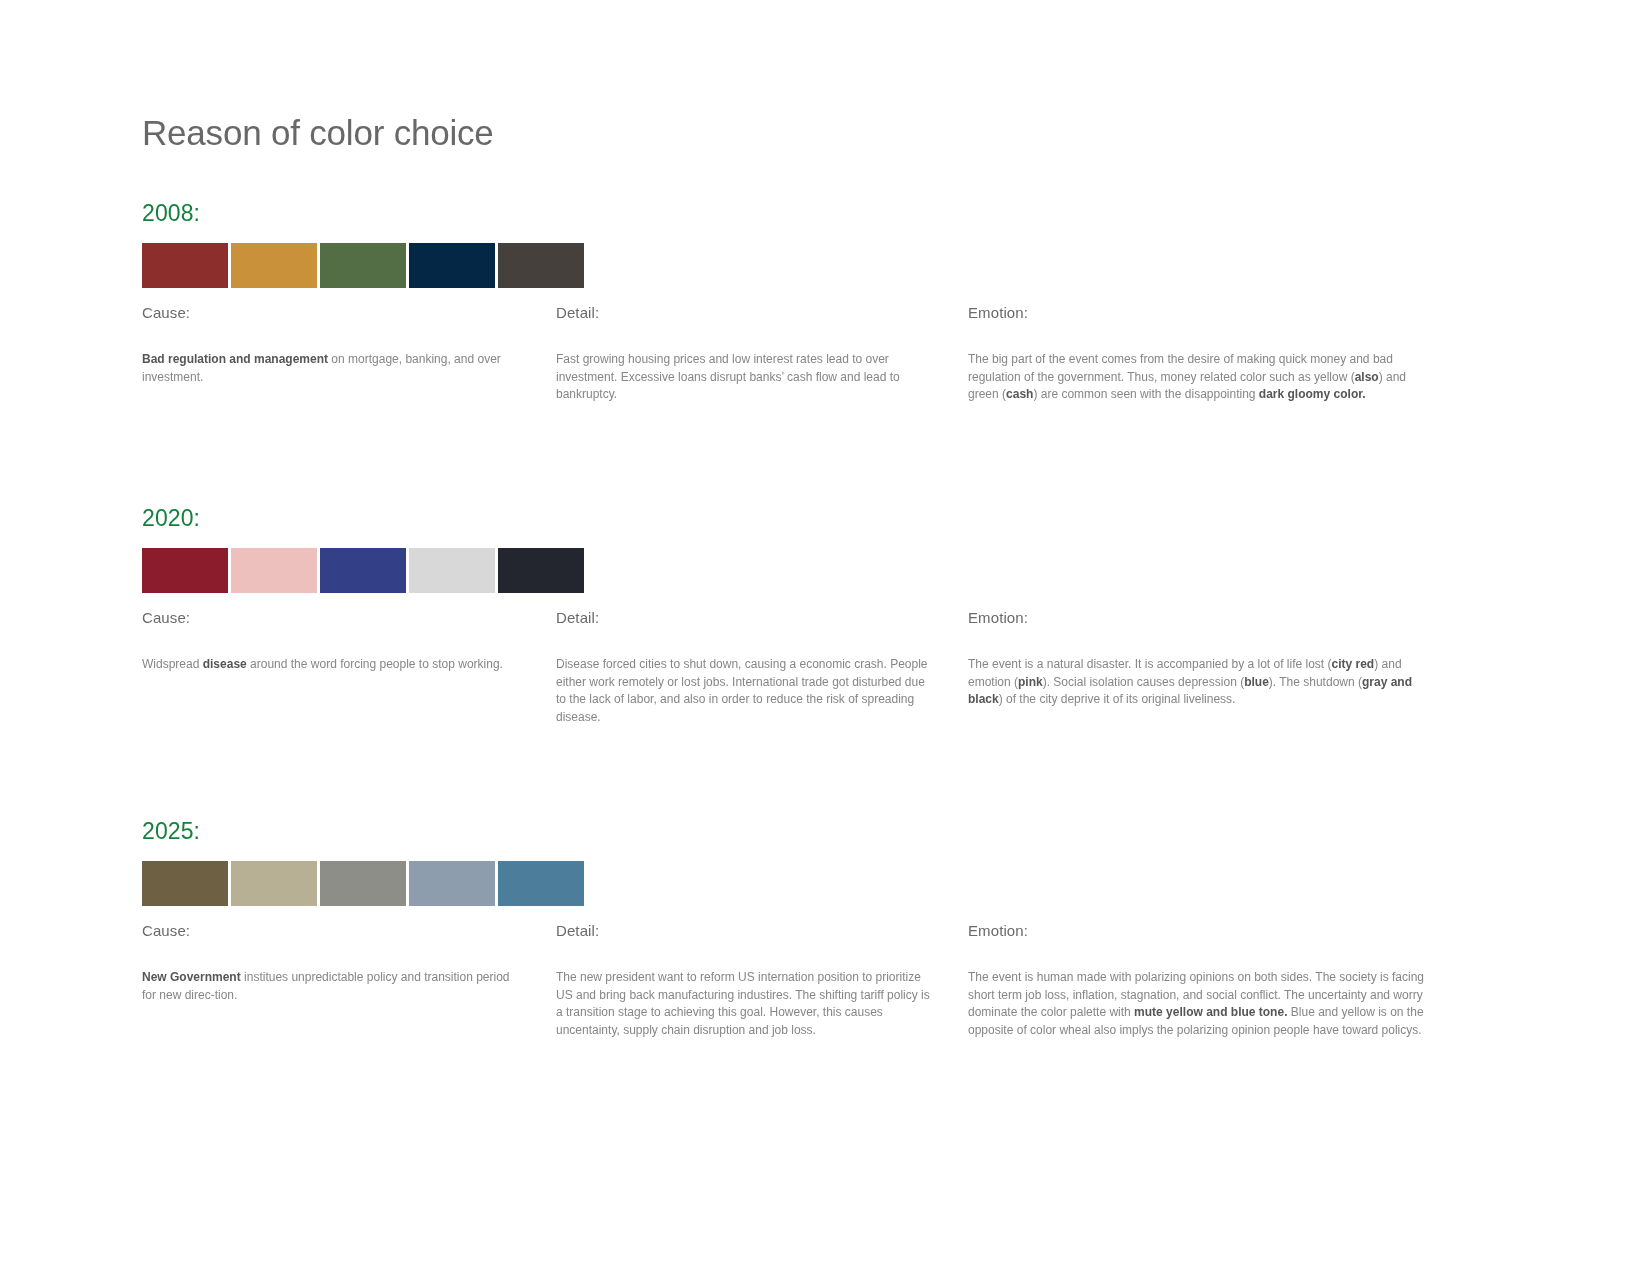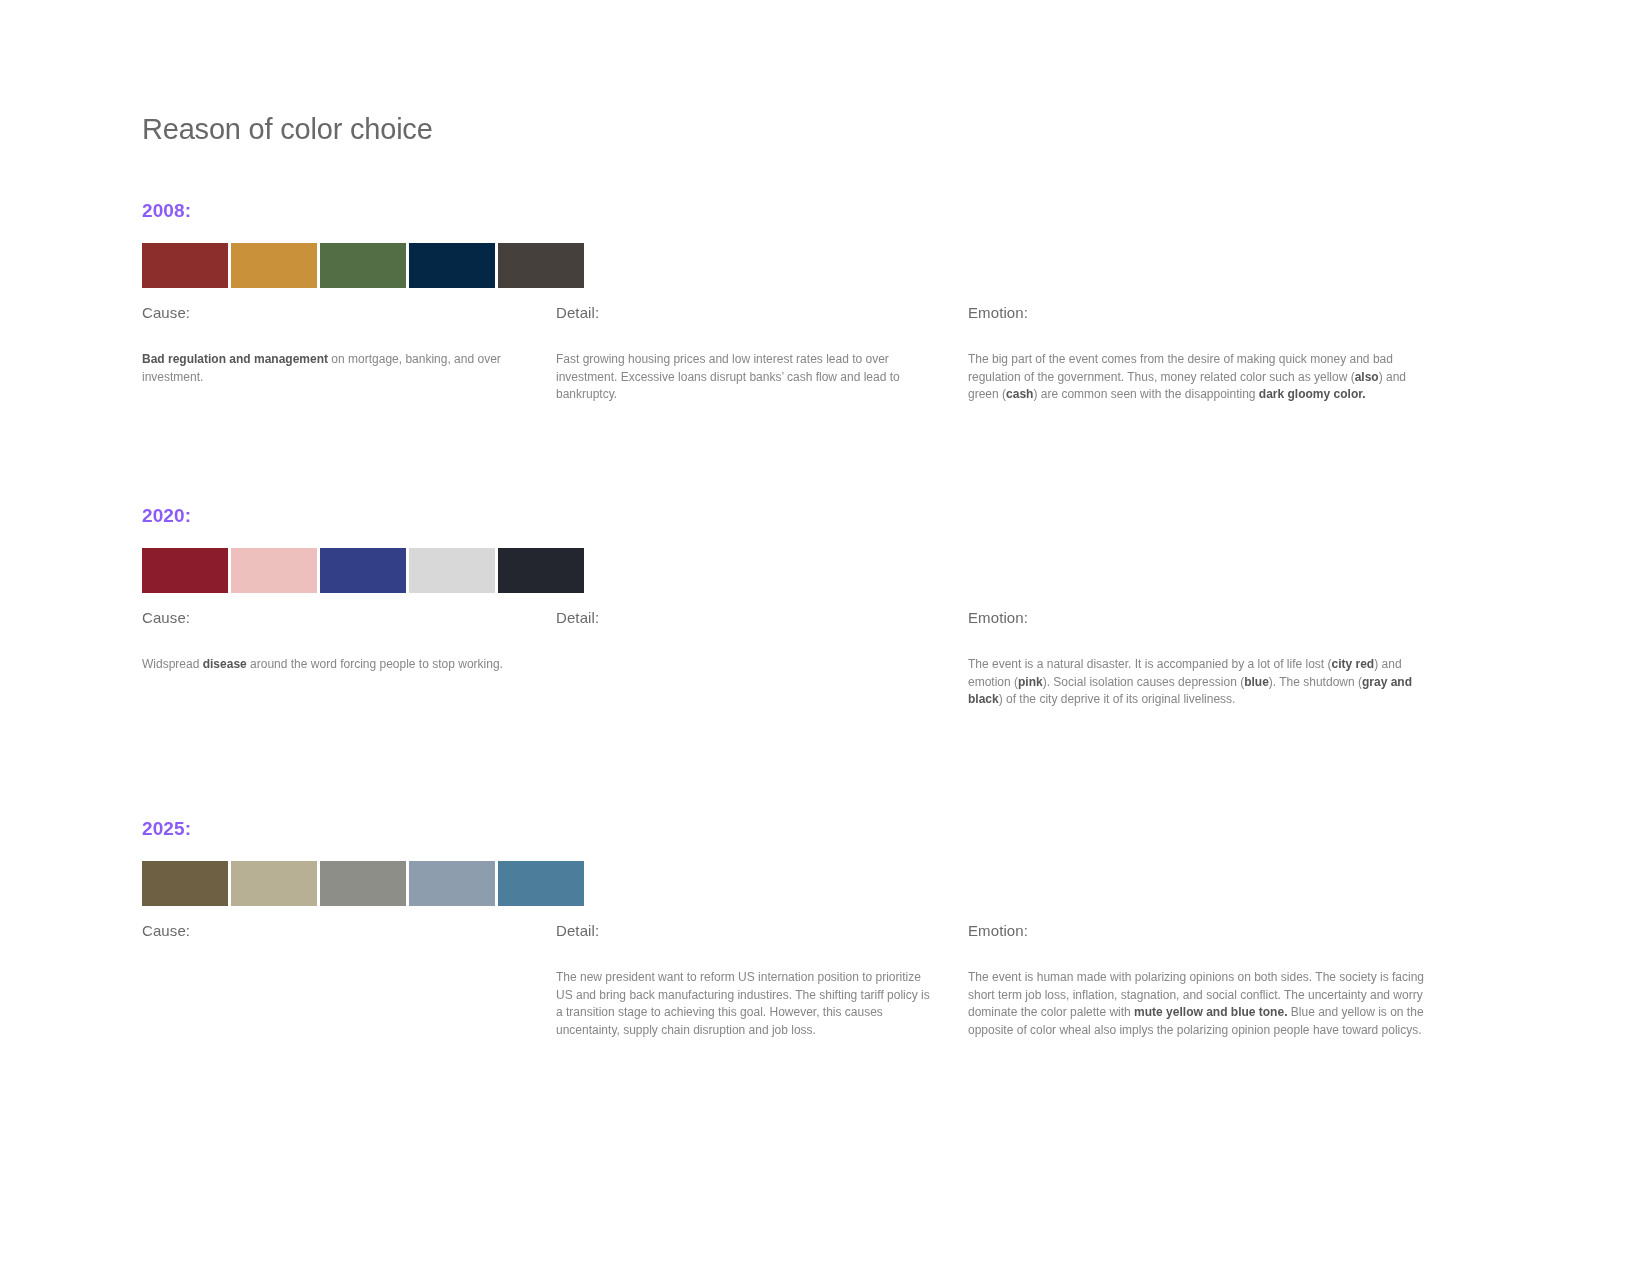--- a/index.html
+++ b/index.html
@@ -23,40 +23,40 @@
     width: 1650px;
     height: 1275px;
     background: #ffffff;
   }
 
   
   .page-title {
     position: absolute;
     left: 142px;
     top: 112px;
-    font-size: 29px;
+    font-size: 35px;
     font-weight: 400;
     color: #686868;
     letter-spacing: -0.2px;
     line-height: 1.2;
   }
 
   
   .section { position: absolute; left: 0; width: 1650px; }
   .section-2008 { top: 200px; }
   .section-2020 { top: 505px; }
   .section-2025 { top: 818px; }
 
   .year-label {
     position: absolute;
     left: 142px;
     top: 0;
-    font-size: 19px;
-    font-weight: 700;
-    color: #8b5cf6;
+    font-size: 23px;
+    font-weight: 400;
+    color: #15803d;
     letter-spacing: 0.1px;
   }
 
   
   .swatch-row {
     position: absolute;
     left: 142px;
     top: 43px;
     display: flex;
     gap: 3px;
@@ -146,20 +146,21 @@
       <div class="swatch" style="background: rgb(35, 38, 47);"></div>
     </div>
 
     <div class="columns">
       <div class="col col-cause">
         <div class="col-heading">Cause:</div>
         <div class="col-body">Widspread <b>disease</b> around the word forcing people to stop working.</div>
       </div>
       <div class="col col-detail">
         <div class="col-heading">Detail:</div>
+        <div class="col-body">Disease forced cities to shut down, causing a economic crash. People either work remotely or lost jobs. International trade got disturbed due to the lack of labor, and also in order to reduce the risk of spreading disease.</div>
       </div>
       <div class="col col-emotion">
         <div class="col-heading">Emotion:</div>
         <div class="col-body">The event is a natural disaster. It is accompanied by a lot of life lost (<b>city red</b>) and emotion (<b>pink</b>). Social isolation causes depression (<b>blue</b>). The shutdown (<b>gray and black</b>) of the city deprive it of its original liveliness.</div>
       </div>
     </div>
   </div>
 
   <div class="section section-2025">
     <div class="year-label">2025:</div>
@@ -168,20 +169,21 @@
       <div class="swatch" style="background: rgb(110, 96, 67);"></div>
       <div class="swatch" style="background: rgb(183, 176, 148);"></div>
       <div class="swatch" style="background: rgb(142, 142, 137);"></div>
       <div class="swatch" style="background: rgb(141, 157, 174);"></div>
       <div class="swatch" style="background: rgb(76, 126, 156);"></div>
     </div>
 
     <div class="columns">
       <div class="col col-cause">
         <div class="col-heading">Cause:</div>
+        <div class="col-body"><b>New Government</b> institues unpredictable policy and transition period for new direc-tion.</div>
       </div>
       <div class="col col-detail">
         <div class="col-heading">Detail:</div>
         <div class="col-body">The new president want to reform US internation position to prioritize US and bring back manufacturing industires. The shifting tariff policy is a transition stage to achieving this goal. However, this causes uncentainty, supply chain disruption and job loss.</div>
       </div>
       <div class="col col-emotion">
         <div class="col-heading">Emotion:</div>
         <div class="col-body">The event is human made with polarizing opinions on both sides. The society is facing short term job loss, inflation, stagnation, and social conflict. The uncertainty and worry dominate the color palette with <b>mute yellow and blue tone.</b> Blue and yellow is on the opposite of color wheal also implys the polarizing opinion people have toward policys.</div>
       </div>
     </div>

